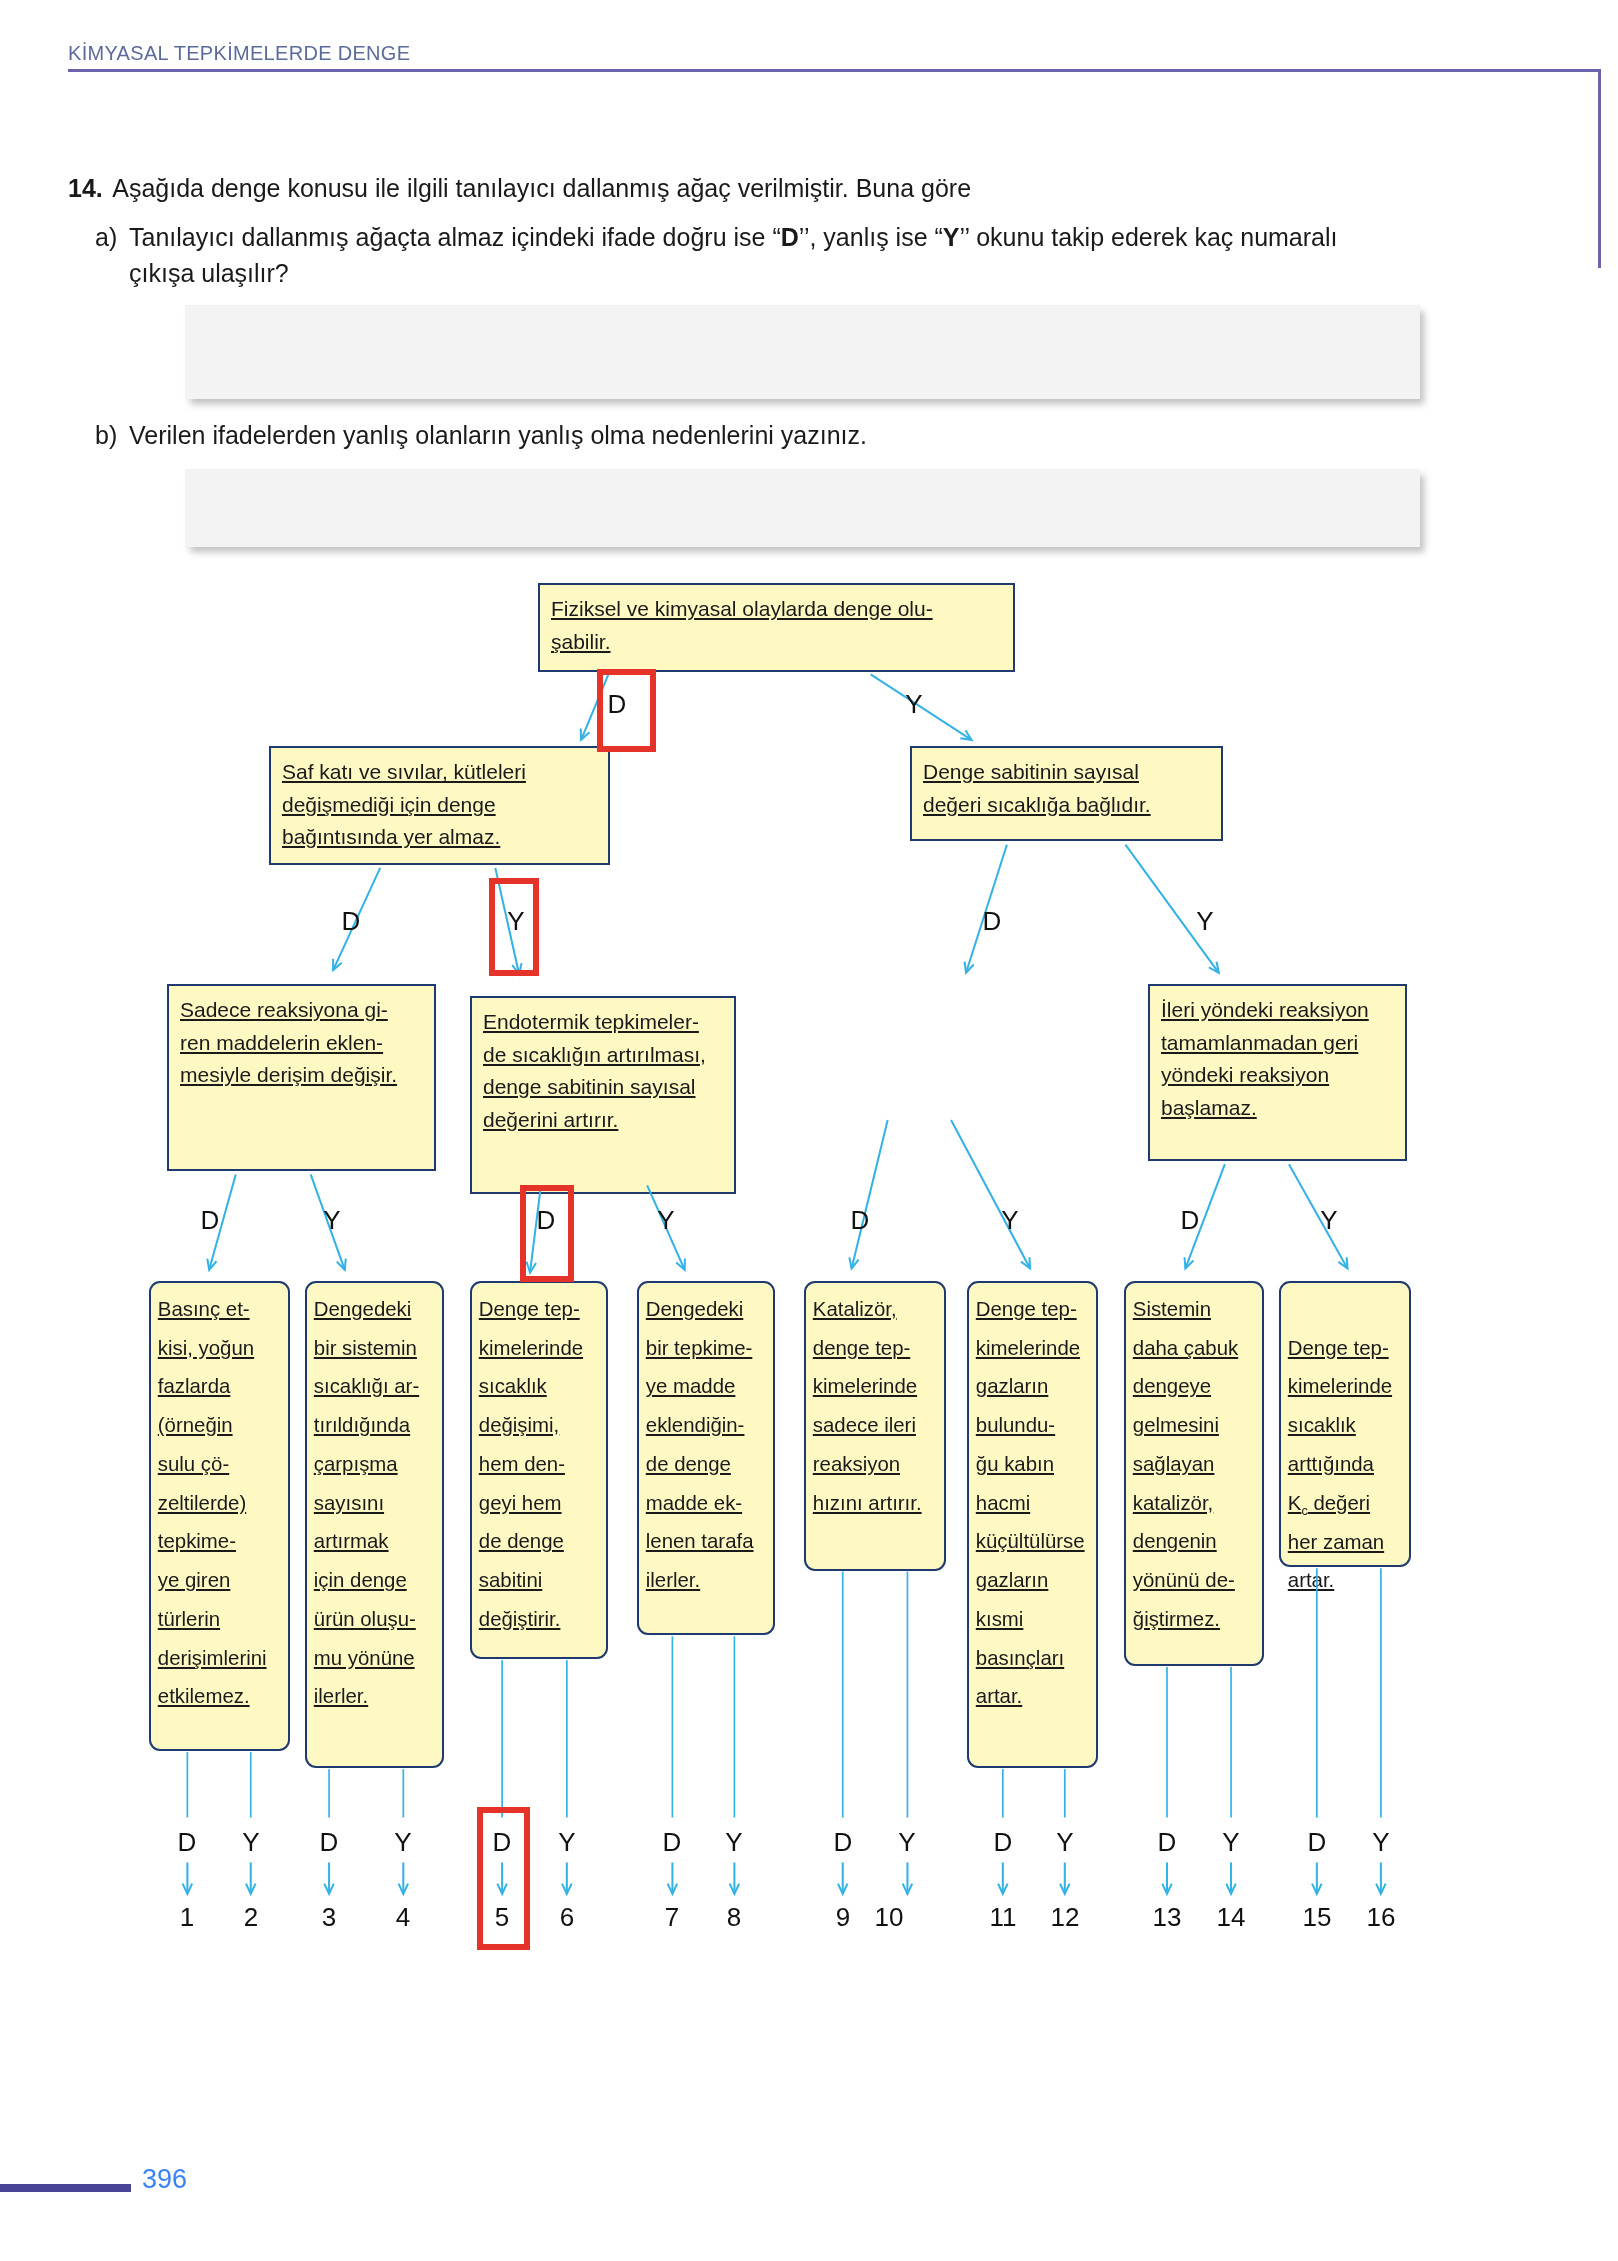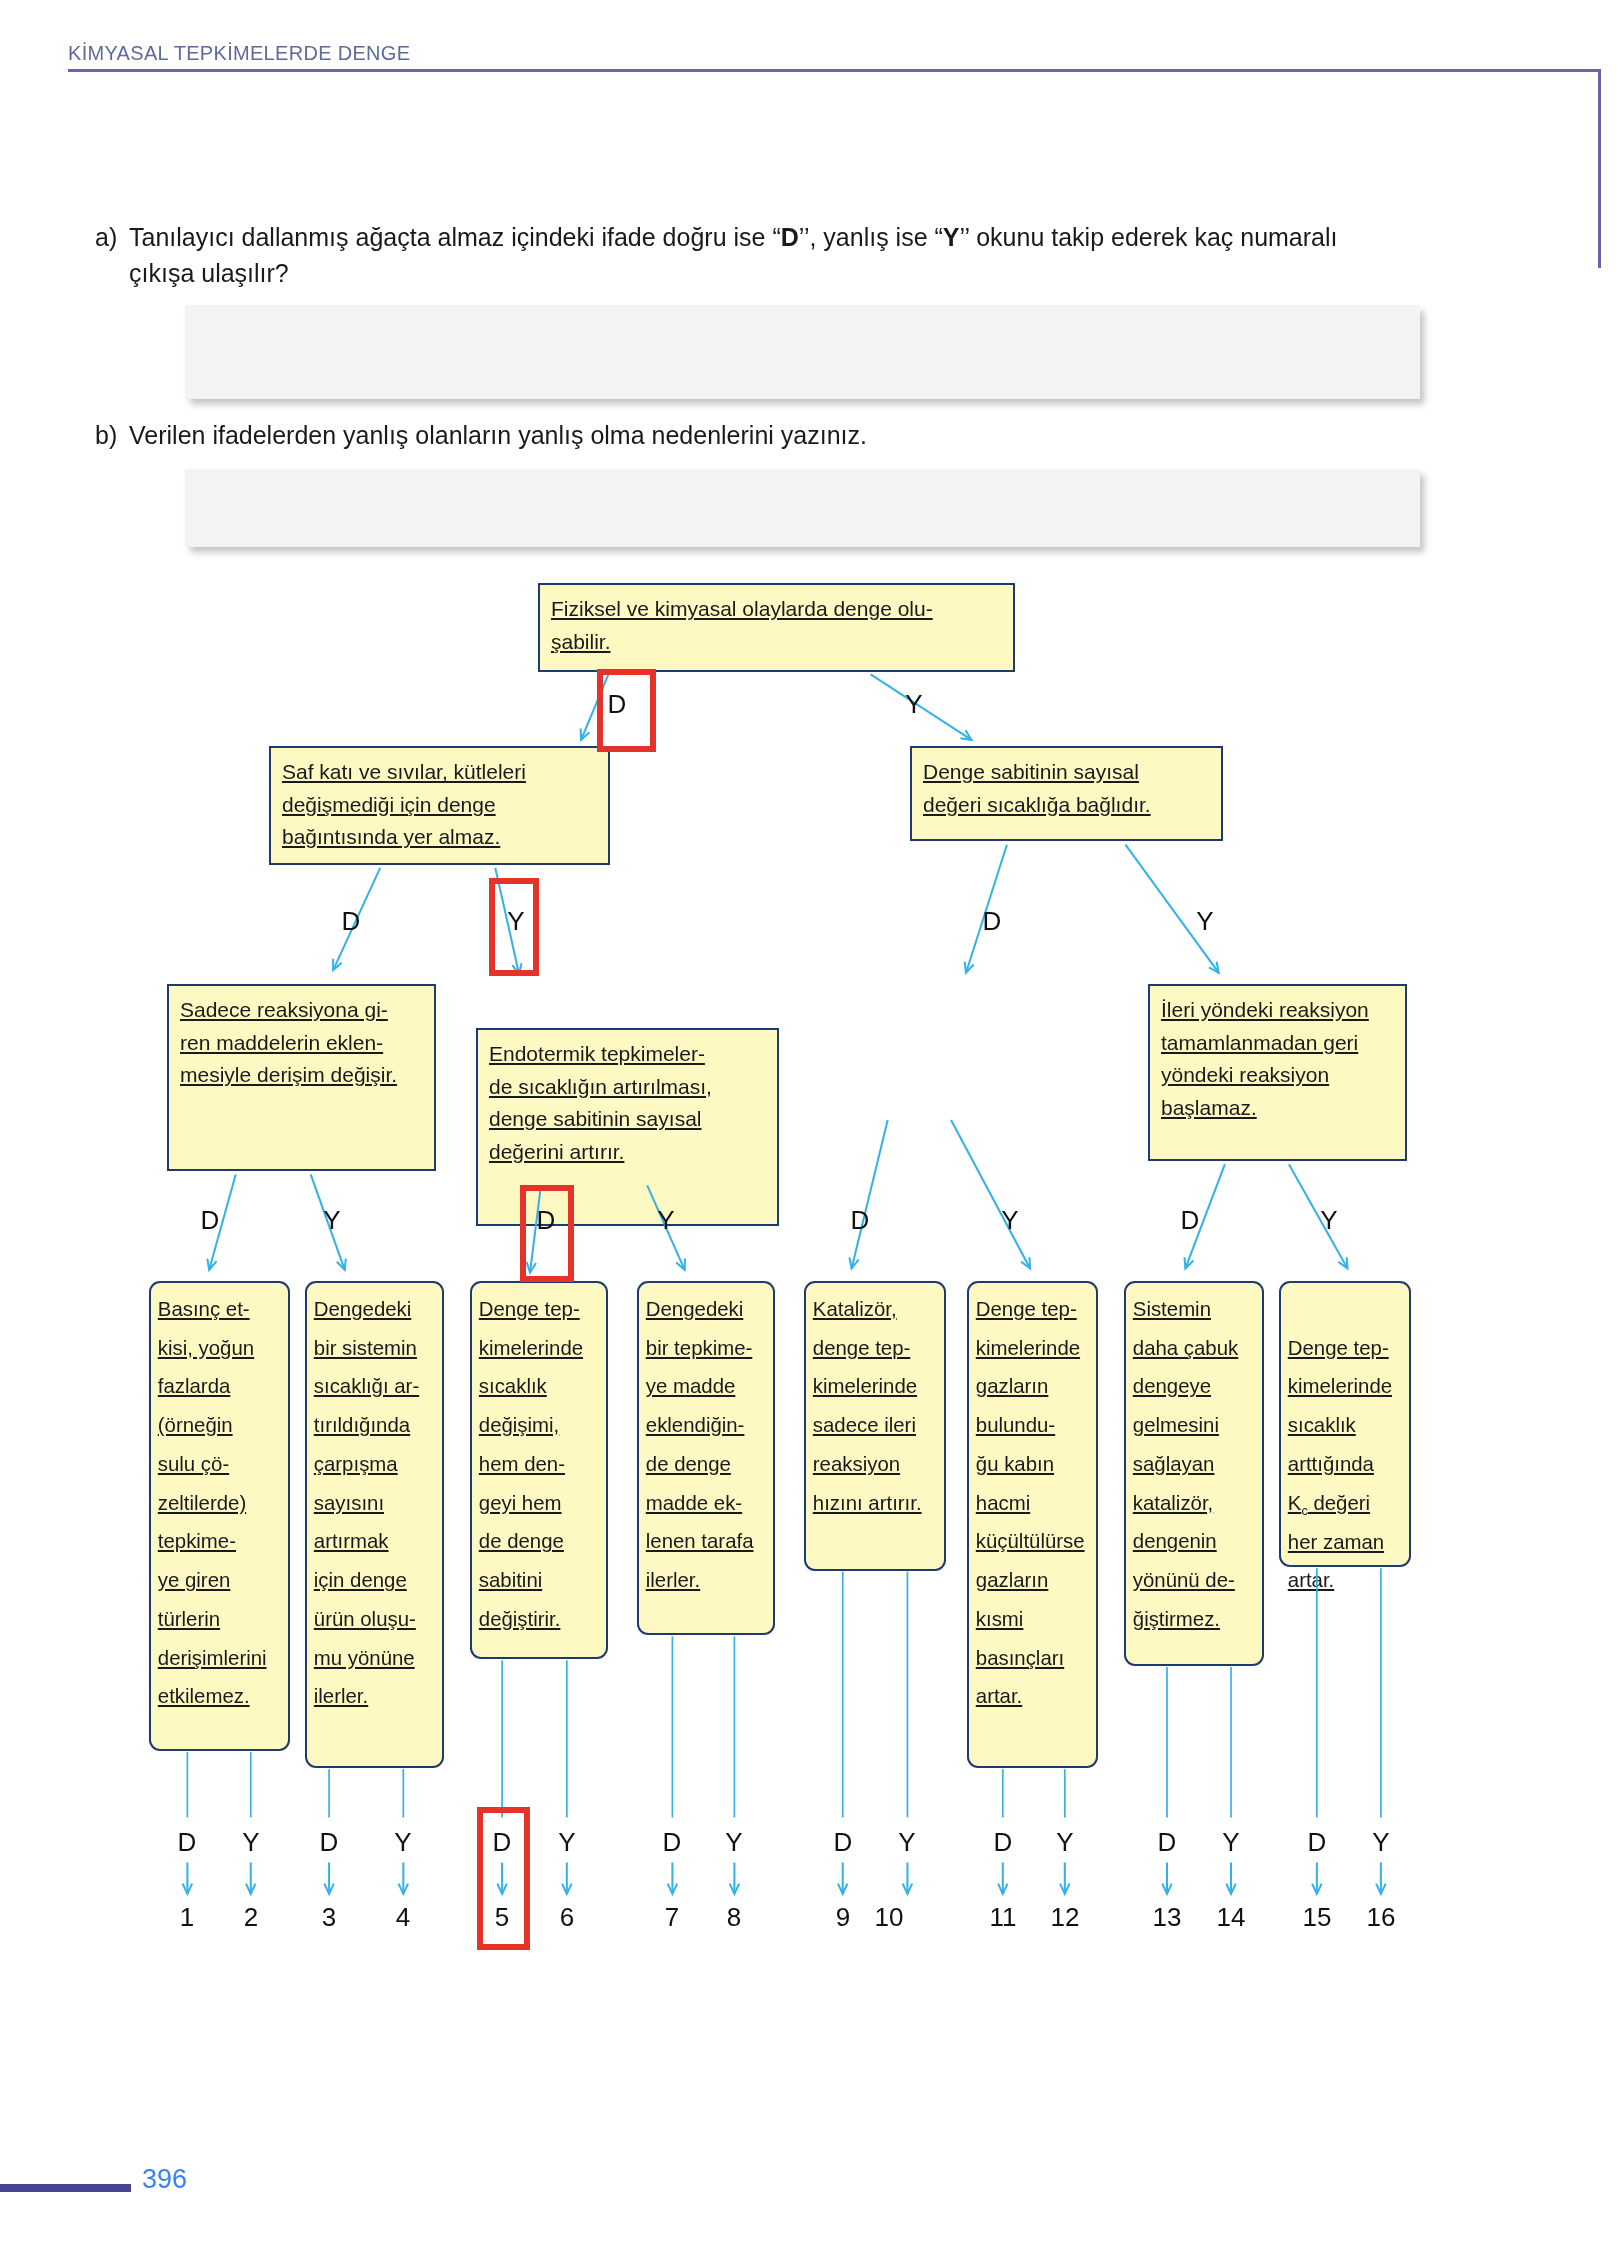--- a/index.html
+++ b/index.html
@@ -55,20 +55,23 @@
 </style>
 </head>
 <body>
 
 <div class="page">
 
   <div class="running-head">KİMYASAL TEPKİMELERDE DENGE</div>
   <div class="head-rule"></div>
   <div class="side-rule"></div>
 
+  <div class="q-intro">
+    <span class="q-num">14.</span><span>Aşağıda denge konusu ile ilgili tanılayıcı dallanmış ağaç verilmiştir. Buna göre</span>
+  </div>
 
   <div class="q-part part-a">
     <span class="part-label">a)</span>
     <span class="part-text"><span>Tanılayıcı dallanmış ağaçta almaz içindeki ifade doğru ise “</span><b>D</b><span>’’, yanlış ise “</span><b>Y</b><span>’’ okunu takip ederek kaç numaralı çıkışa ulaşılır?</span></span>
   </div>
   <div class="answer-area answer-a"></div>
 
   <div class="q-part part-b">
     <span class="part-label">b)</span>
     <span class="part-text">Verilen ifadelerden yanlış olanların yanlış olma nedenlerini yazınız.</span>
@@ -80,21 +83,21 @@
 
   <div class="node" style="left:269px;top:746px;width:341px;height:119px;">Saf katı ve sıvılar, kütleleri
 değişmediği için denge
 bağıntısında yer almaz.</div>
   <div class="node" style="left:910px;top:746px;width:313px;height:95px;">Denge sabitinin sayısal
 değeri sıcaklığa bağlıdır.</div>
 
   <div class="node" style="left:167px;top:984px;width:269px;height:187px;">Sadece reaksiyona gi-
 ren maddelerin eklen-
 mesiyle derişim değişir.</div>
-  <div class="node" style="left:470px;top:1028px;width:303px;height:198px;margin-left:6px;">Endotermik tepkimeler-
+  <div class="node" style="left:470px;top:996px;width:266px;height:198px;">Endotermik tepkimeler-
 de sıcaklığın artırılması,
 denge sabitinin sayısal
 değerini artırır.</div>
   <div class="node" style="left:1148px;top:984px;width:259px;height:177px;">İleri yöndeki reaksiyon
 tamamlanmadan geri
 yöndeki reaksiyon
 başlamaz.</div>
 
   <div class="node node-small" style="left:149px;top:1281px;width:141px;height:470px;">Basınç et-
 kisi, yoğun

